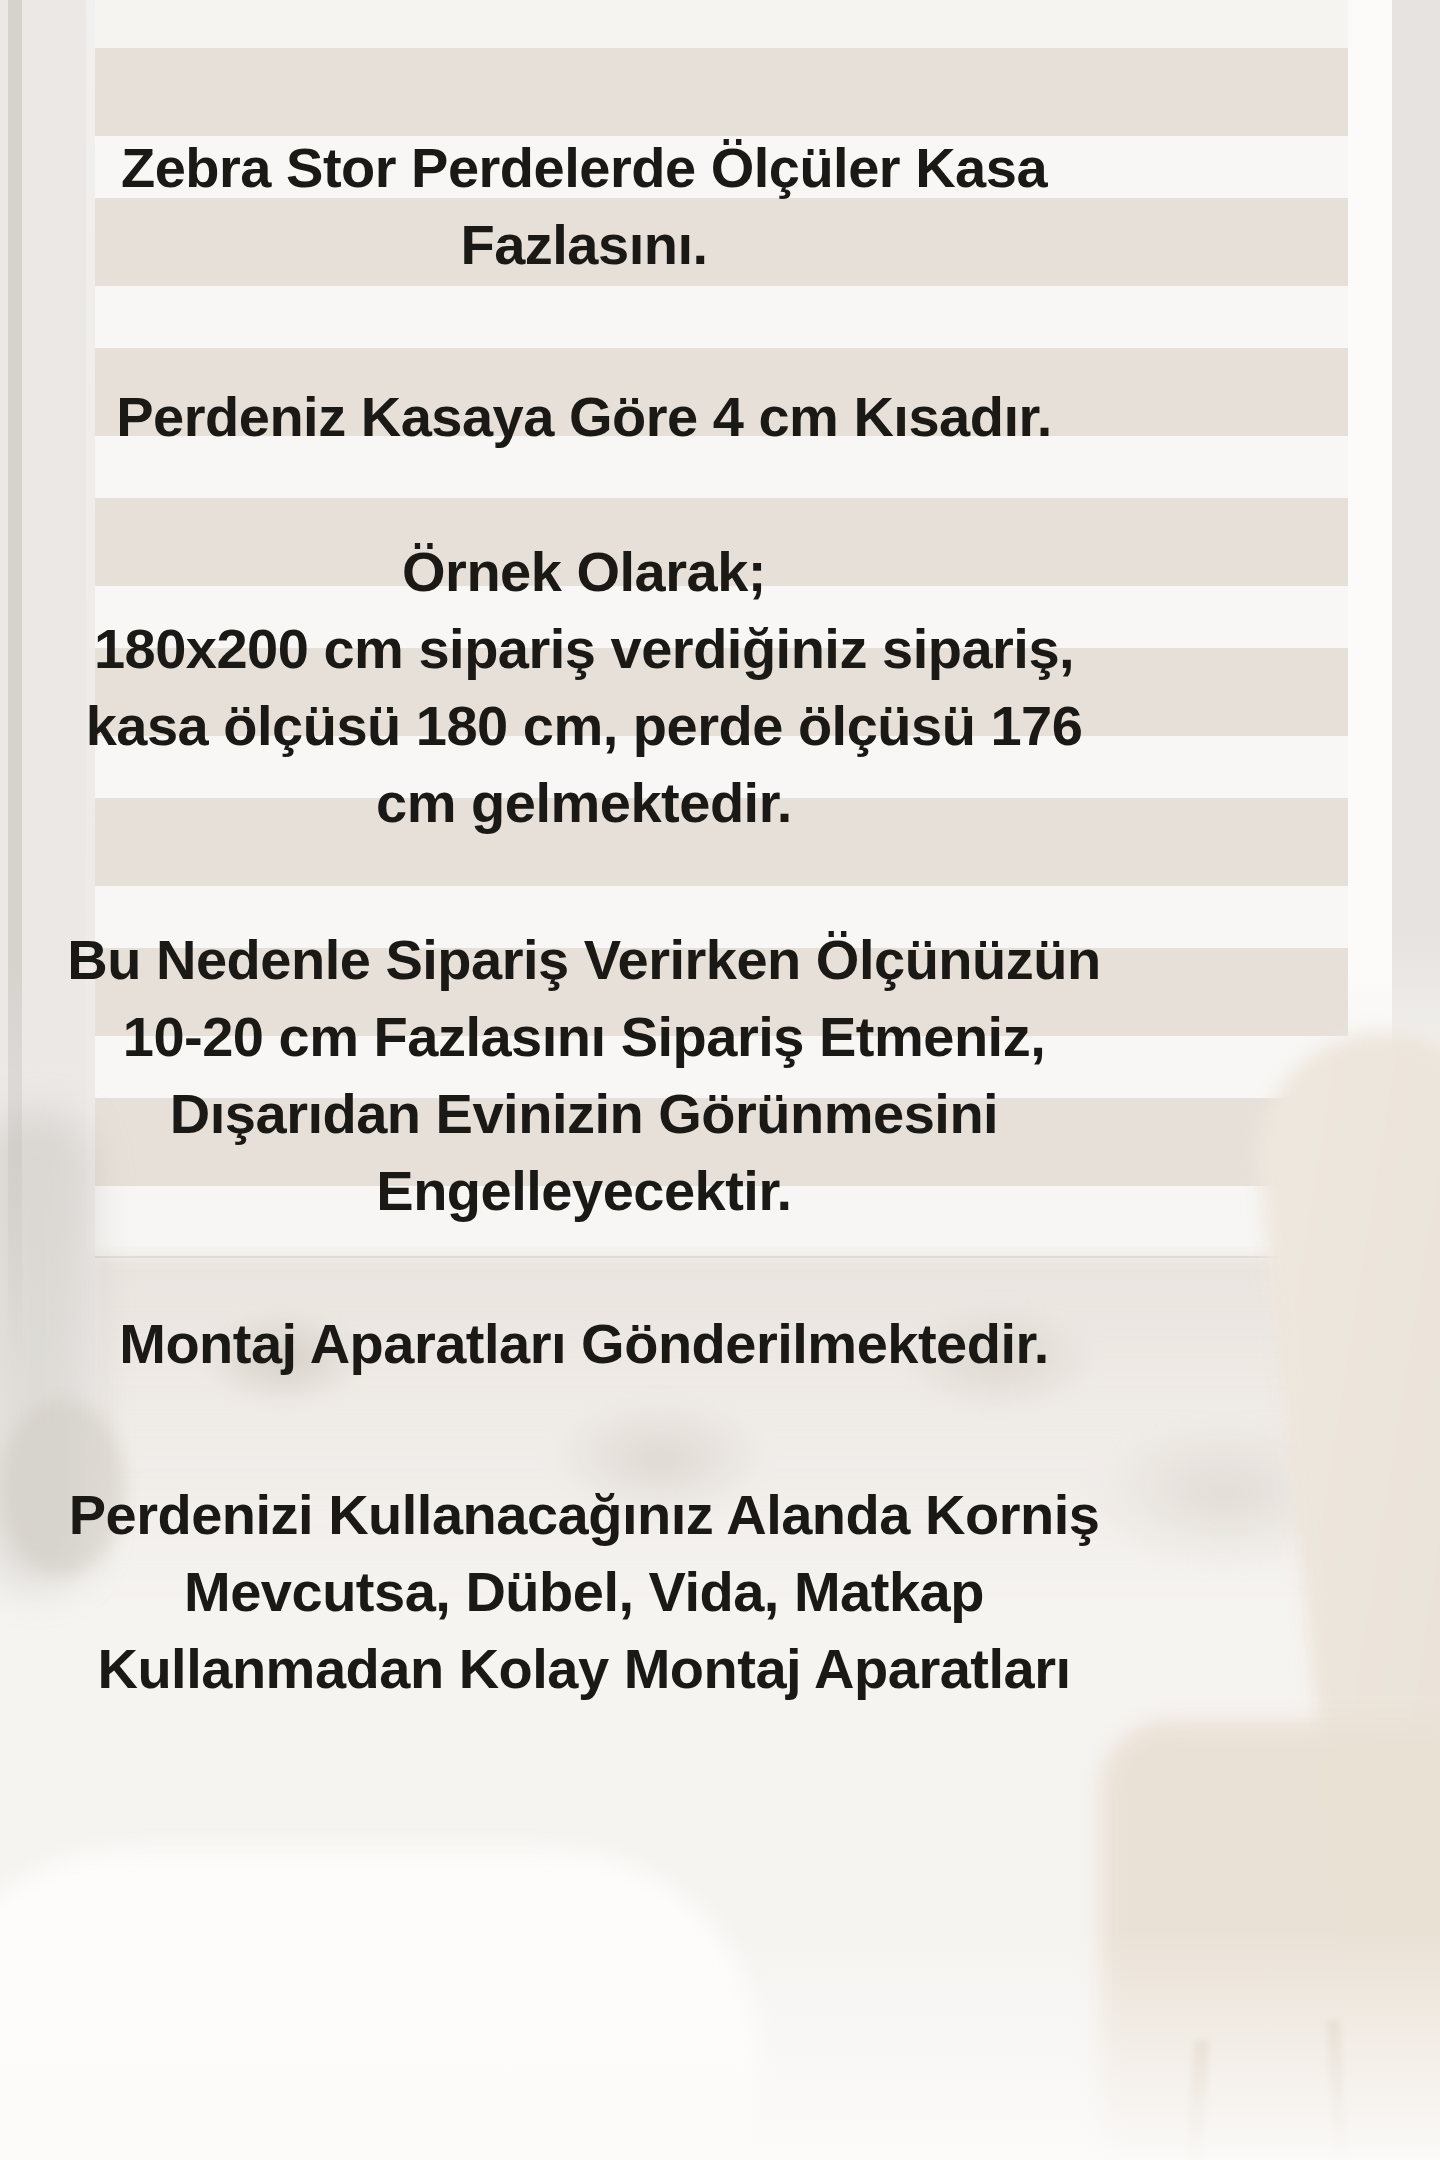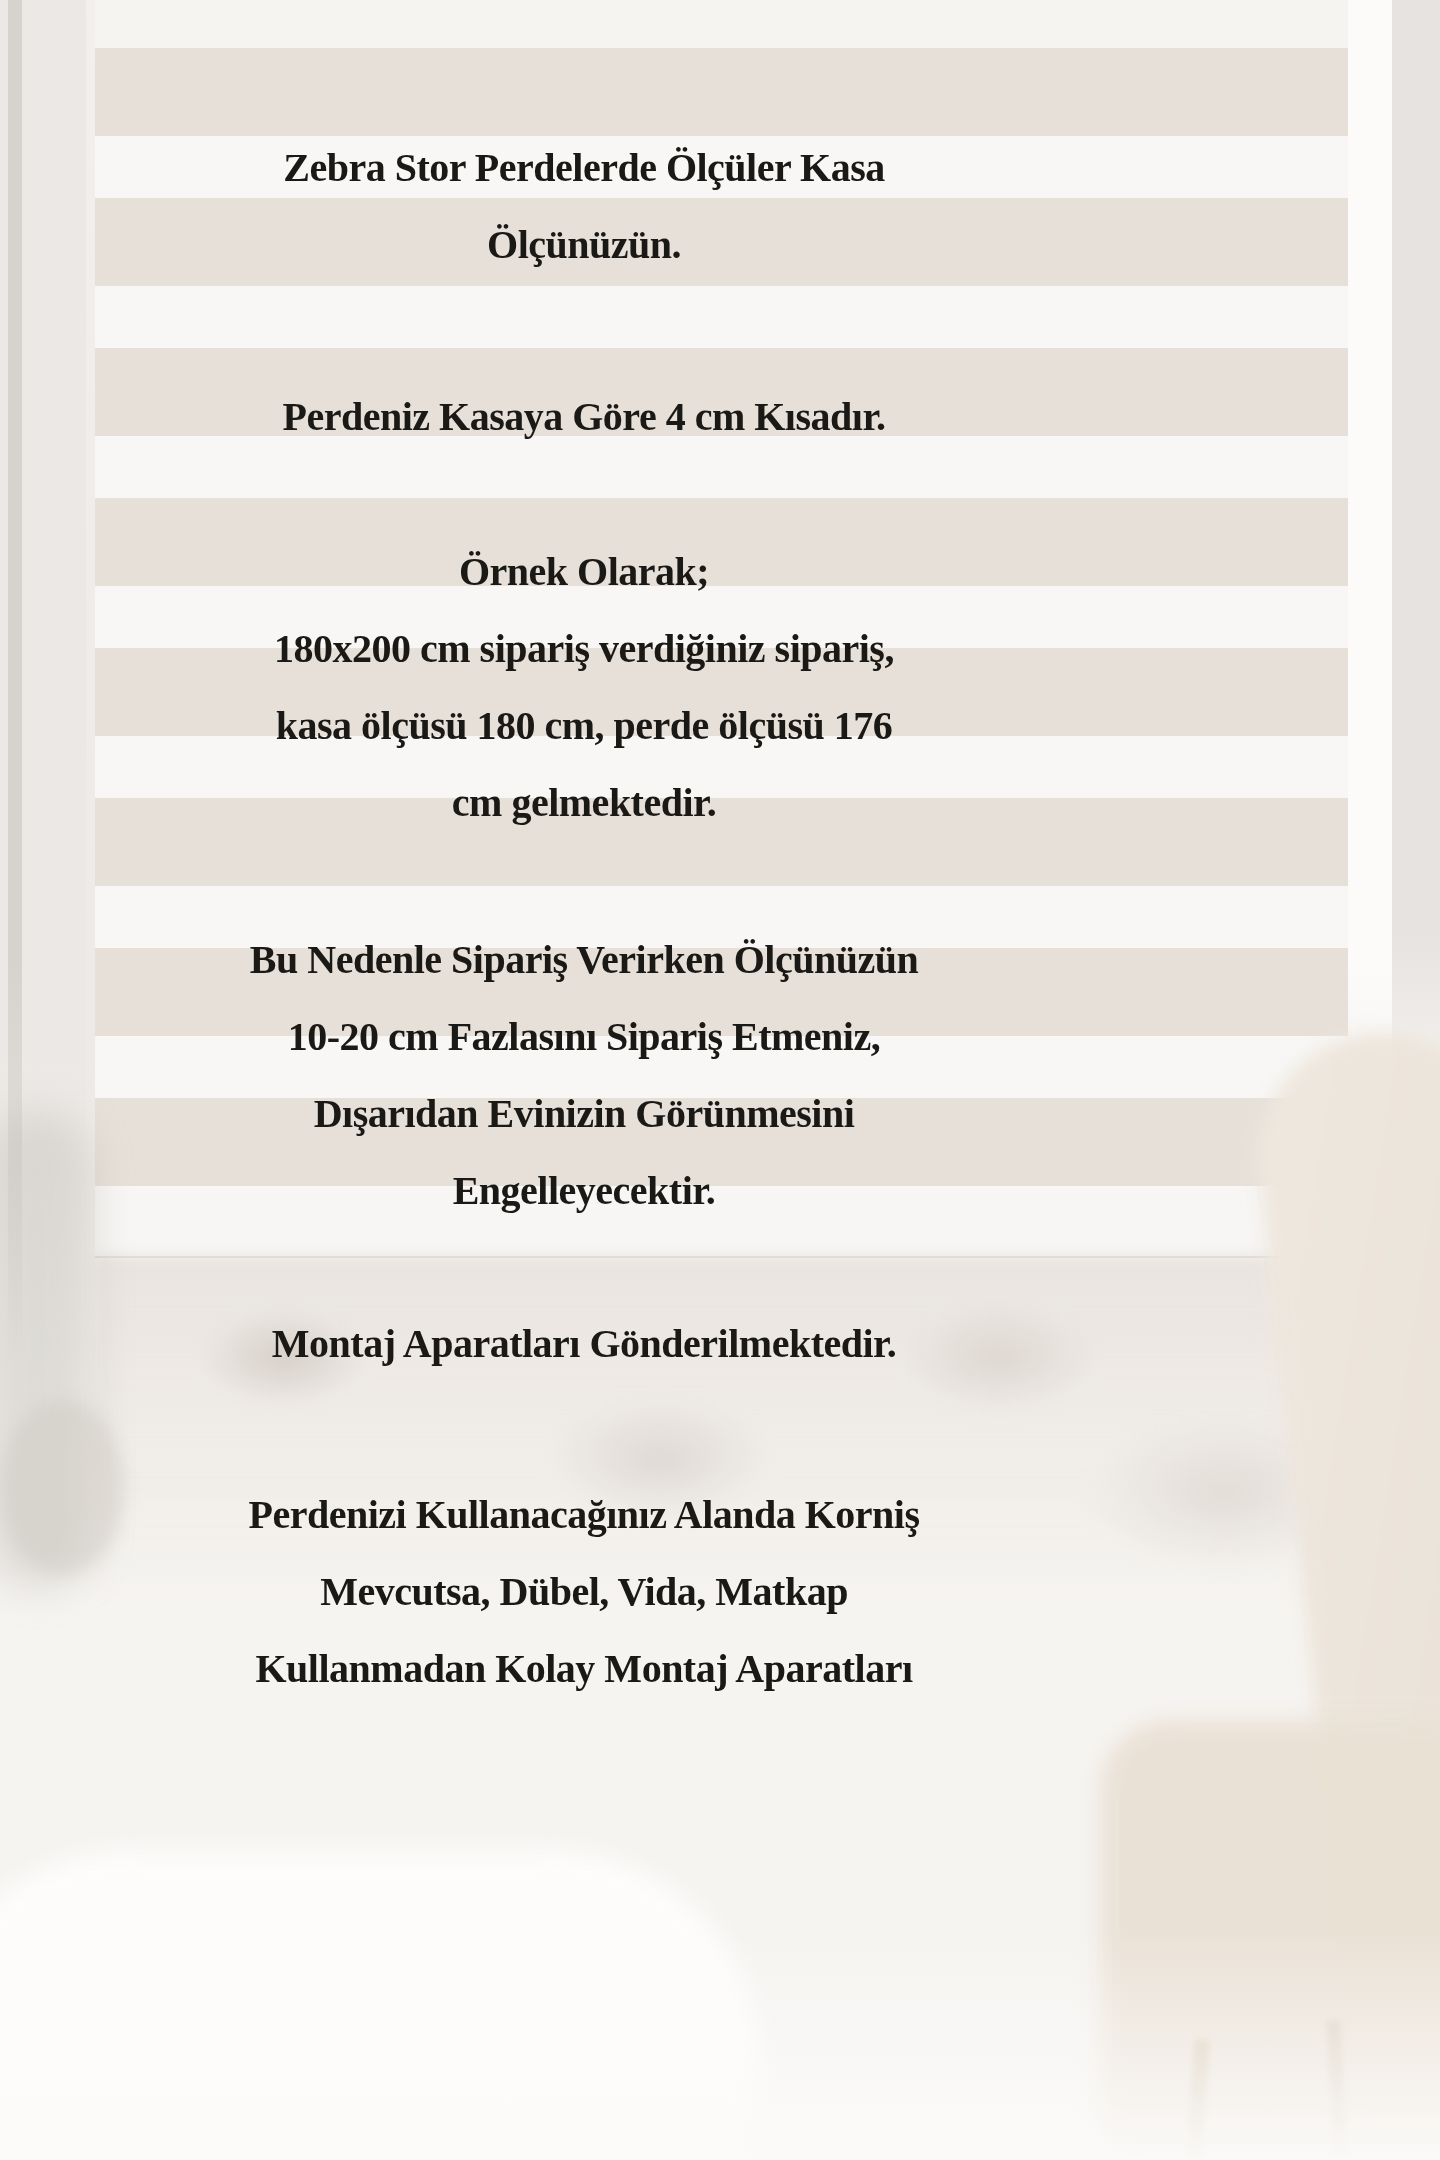--- a/index.html
+++ b/index.html
@@ -103,25 +103,24 @@
     background: linear-gradient(to top, rgba(252,251,250,.95), rgba(252,251,250,0));
   }
 
   
   .para {
     position: absolute;
     left: 0; width: 1168px;
     text-align: center;
     color: var(--text, #1b1916);
     font-weight: 700;
-    font-size: 40px;
+    font-size: 56px;
     line-height: 77px;
     letter-spacing: -0.5px;
     z-index: 10;
-    font-family: Liberation Serif, serif;
   }
   .ln { white-space: nowrap; }
 </style>
 </head>
 <body>
 
 <div class="abs stripes"></div>
 <div class="abs rail"></div>
 <div class="abs view-band"></div>
 <div class="abs frame-left"></div>
@@ -133,21 +132,21 @@
 <div class="abs chair-seat"></div>
 <div class="abs chair-leg1"></div>
 <div class="abs chair-leg2"></div>
 <div class="abs left-smudge"></div>
 <div class="abs left-object"></div>
 <div class="abs rug"></div>
 <div class="abs bottom-fade"></div>
 
 <div class="para" style="top:129px">
   <div class="ln">Zebra Stor Perdelerde Ölçüler Kasa</div>
-  <div class="ln">Ölçünüzün.</div>
+  <div class="ln">Fazlasını.</div>
 </div>
 
 <div class="para" style="top:378px">
   <div class="ln">Perdeniz Kasaya Göre 4 cm Kısadır.</div>
 </div>
 
 <div class="para" style="top:533px">
   <div class="ln">Örnek Olarak;</div>
   <div class="ln">180x200 cm sipariş verdiğiniz sipariş,</div>
   <div class="ln">kasa ölçüsü 180 cm, perde ölçüsü 176</div>

